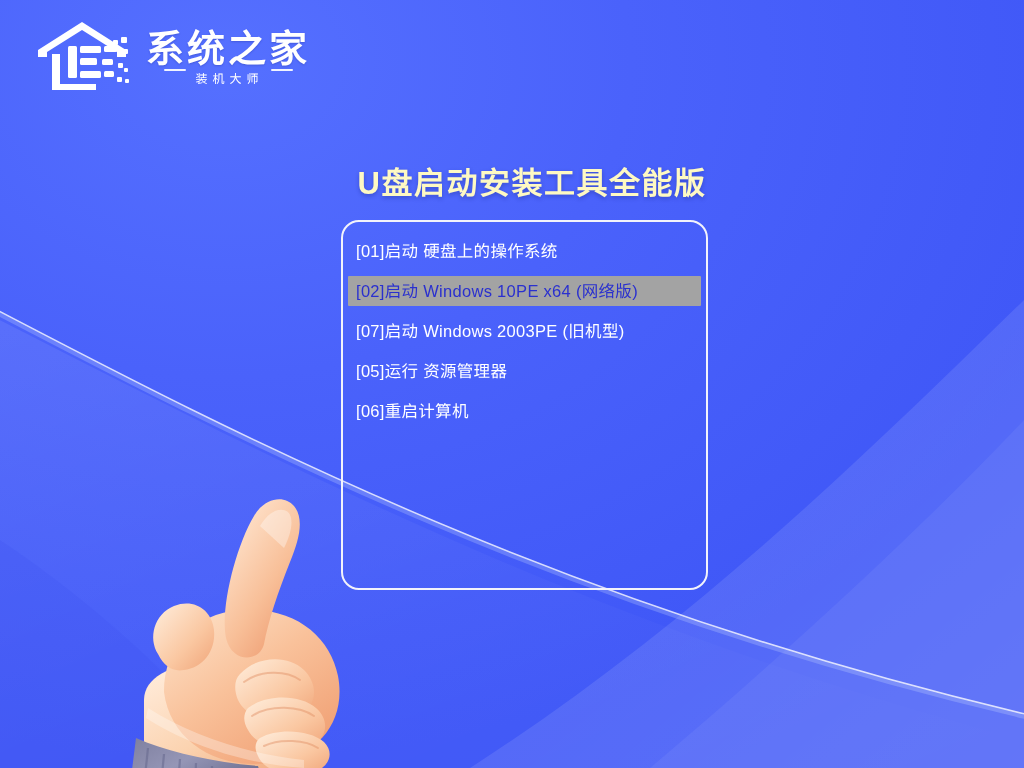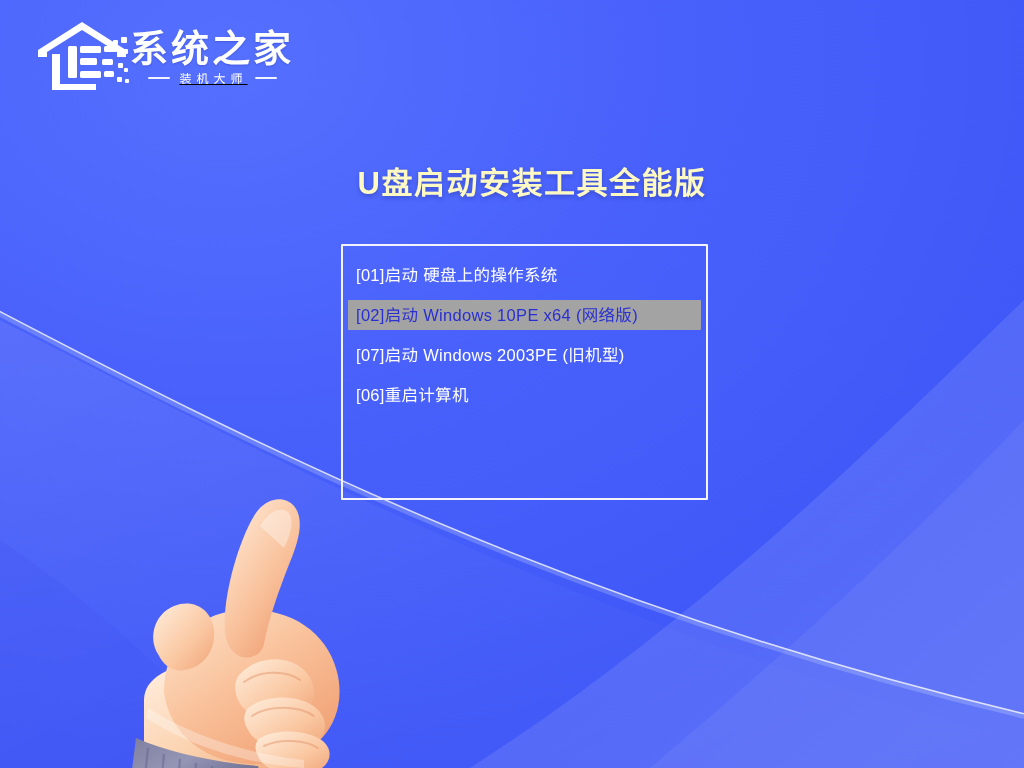--- a/index.html
+++ b/index.html
@@ -30,21 +30,21 @@
     inset: 0;
   }
 
   
   #brand-logo {
     position: absolute;
     left: 38px;
     top: 16px;
     display: flex;
     align-items: center;
-    gap: 0;
+    gap: 16px;
     z-index: 6;
   }
   #logo-mark { width: 92px; height: 80px; display: block; }
   #brand-text-wrap {
     display: flex;
     flex-direction: column;
     align-items: center;
     justify-content: center;
     padding-top: 4px;
   }
@@ -52,23 +52,22 @@
     color: #ffffff;
     font-size: 38px;
     font-weight: 700;
     letter-spacing: 3px;
     line-height: 1.05;
     white-space: nowrap;
     text-shadow: 0 1px 2px rgba(20,30,120,0.25);
   }
   #brand-tagline {
     display: flex;
-    align-items: center;
+    align-items: flex-start;
     gap: 7px;
-    text-decoration: underline;
   }
   .tagline-rule {
     display: block;
     width: 22px;
     height: 2px;
     background: rgba(255,255,255,0.92);
     border-radius: 1px;
   }
   #brand-tagline-text {
     color: #ffffff;
@@ -92,26 +91,26 @@
     letter-spacing: 1.5px;
     z-index: 6;
     text-shadow: 0 2px 4px rgba(18,28,110,0.30);
     padding-left: 40px;
   }
 
   
   #boot-menu {
     position: absolute;
     left: 341px;
-    top: 244px;
+    top: 220px;
     width: 367px;
-    height: 256px;
+    height: 370px;
     box-sizing: border-box;
     border: 2px solid #f2f3fb;
-    border-radius: 1px;
+    border-radius: 18px;
     z-index: 6;
     padding: 14px 0 0 0;
   }
   #boot-menu-list {
     list-style: none;
     margin: 0;
     padding: 0;
   }
   .boot-item {
     height: 30px;
@@ -213,20 +212,21 @@
   </div>
 </div>
 
 <div id="page-title">U盘启动安装工具全能版</div>
 
 <div id="boot-menu">
   <ul id="boot-menu-list">
     <li class="boot-item">[01]启动 硬盘上的操作系统</li>
     <li class="boot-item is-selected">[02]启动 Windows 10PE x64 (网络版)</li>
     <li class="boot-item">[07]启动 Windows 2003PE (旧机型)</li>
+    <li class="boot-item">[05]运行 资源管理器</li>
     <li class="boot-item">[06]重启计算机</li>
   </ul>
 </div>
 
 <svg id="hand-illustration" viewBox="0 0 300 300" xmlns="http://www.w3.org/2000/svg">
   <defs>
     <linearGradient id="skinMain" x1="0.15" y1="0" x2="0.95" y2="1">
       <stop offset="0%" stop-color="#fde0c6"></stop>
       <stop offset="42%" stop-color="#f9c19a"></stop>
       <stop offset="100%" stop-color="#ef9a6d"></stop>

